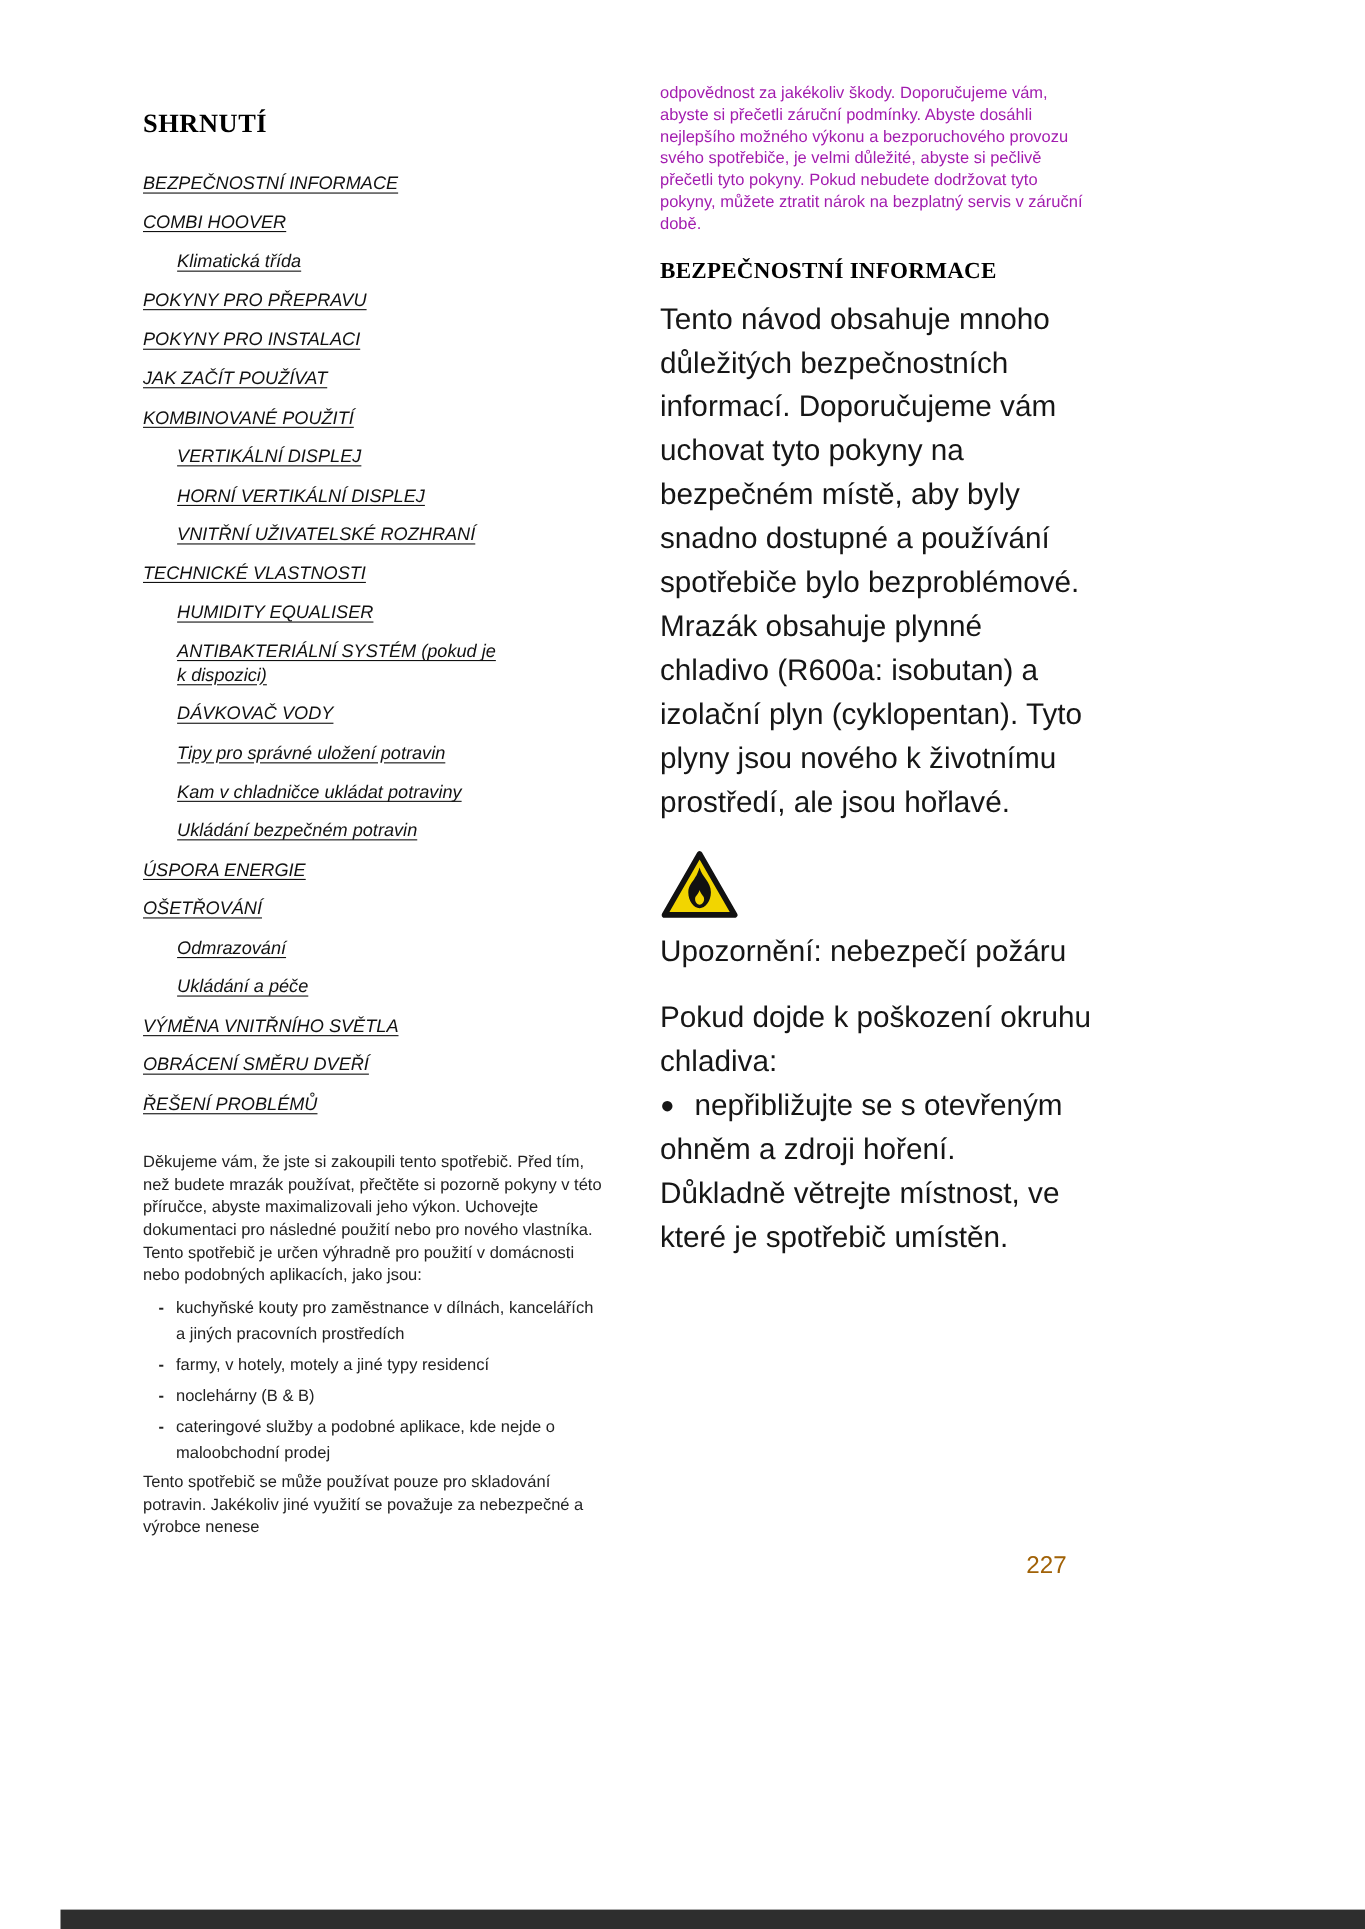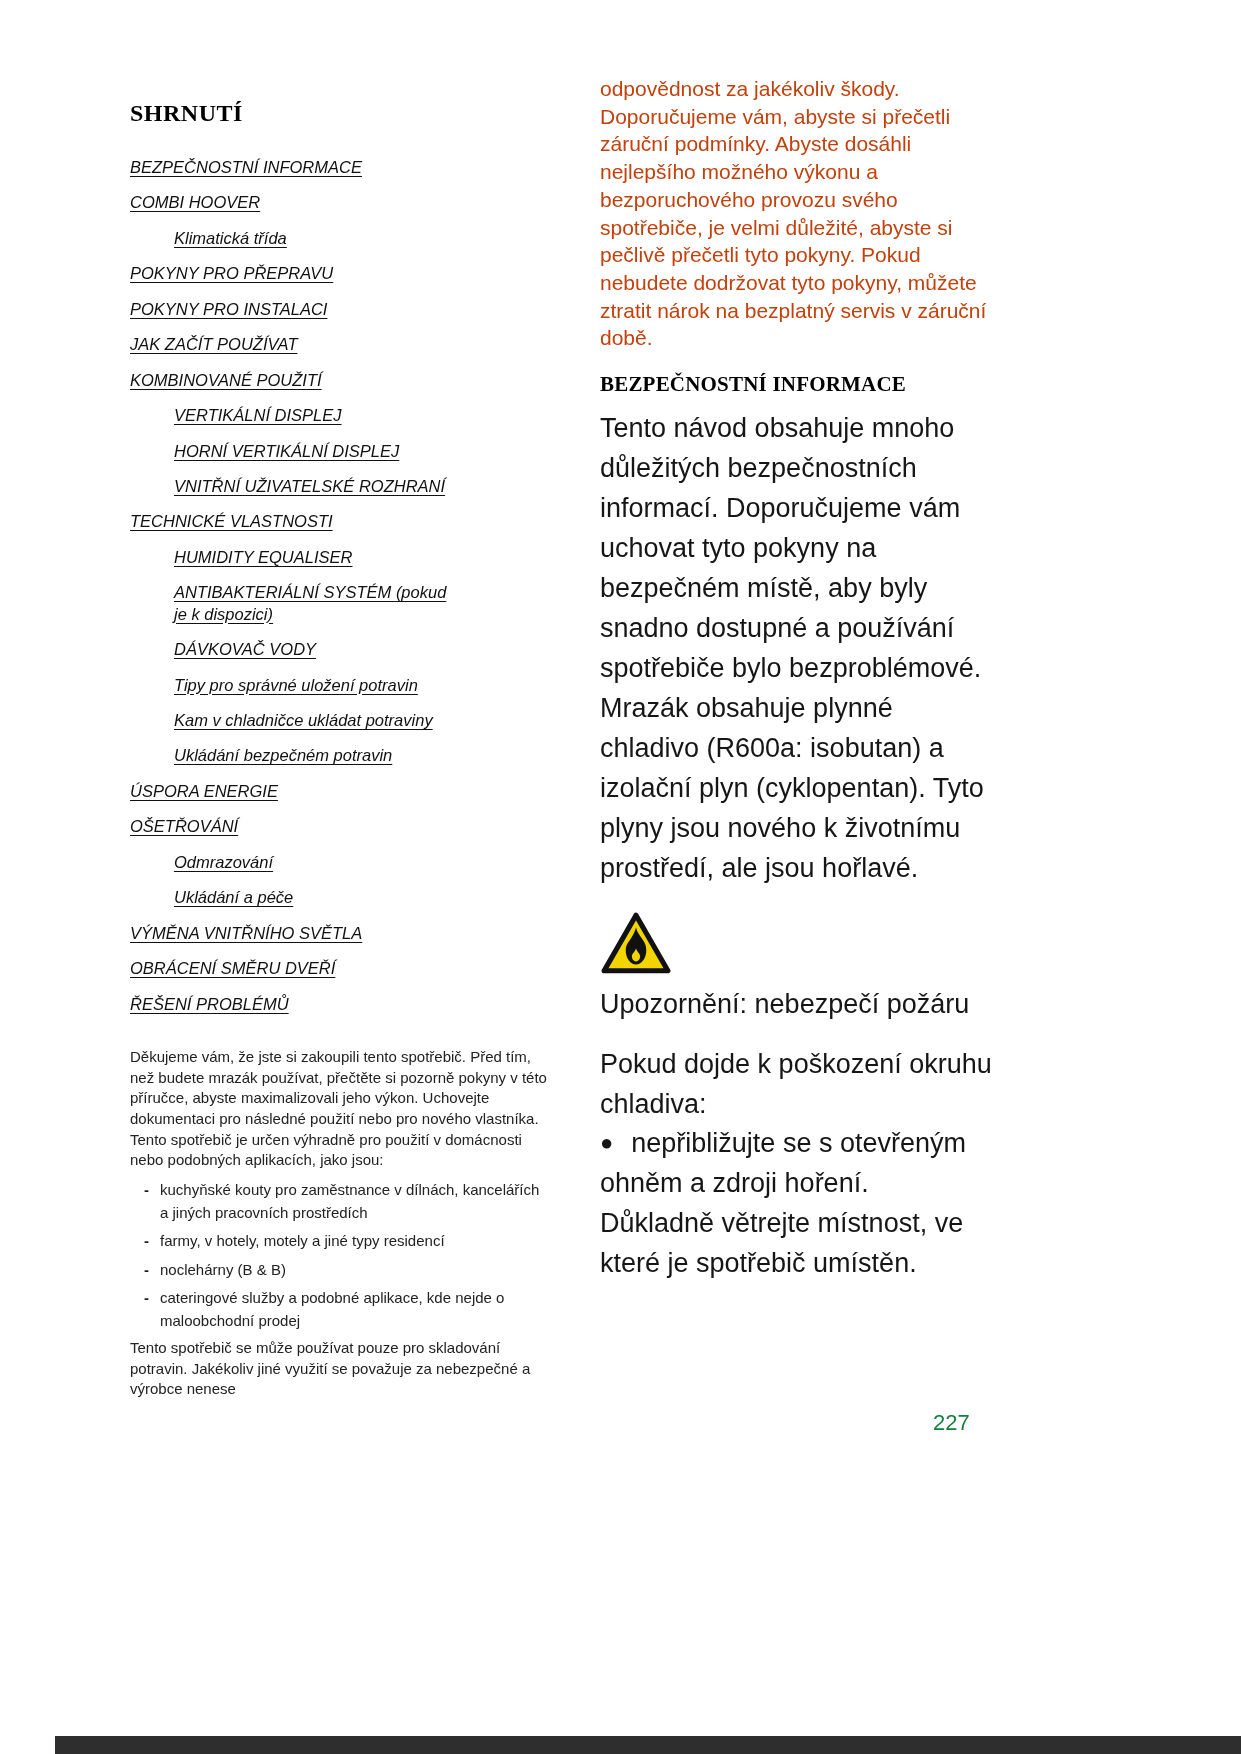--- a/index.html
+++ b/index.html
@@ -17,48 +17,48 @@
     font-family:"Liberation Serif", serif;
     font-weight:bold; font-size:24px; color:#000;
     letter-spacing:0.5px; margin-bottom:30px;
   }
   .toc-list { width:332px; }
   .toc-item {
     font-style:italic; font-size:16.5px; line-height:1.3;
     text-decoration:underline; text-underline-offset:3px;
     margin-bottom:14px; color:#111; cursor:pointer;
   }
-  .toc-item.level-1 { margin-left:44px; }
+  .toc-item.level-1 { margin-left:31px; }
   .body-text {
     font-size:15px; line-height:1.38; margin-top:32px; color:#222;
   }
   .bullet-list { margin-top:8px; margin-left:14px; }
   .dash-bullet { display:flex; font-size:15px; line-height:1.5; margin-bottom:6px; color:#222; }
   .dash-marker { flex:none; width:16px; font-weight:bold; }
   .dash-text { flex:1; }
   .outro { margin-top:6px; }
 
   .col-right {
     position:absolute; left:600px; top:75px; width:392px;
   }
-  .small-text { font-size:21px; line-height:1.32; color:#c2410c; }
+  .small-text { font-size:15px; line-height:1.32; color:#a21caf; }
   .section-title {
     font-family:"Liberation Serif", serif;
     font-weight:bold; font-size:21px; color:#000;
     margin-top:20px; margin-bottom:12px; letter-spacing:0.2px;
   }
   .big-text { font-size:27px; line-height:1.48; color:#161616; }
   .spaced { margin-top:20px; }
   .warning-icon { margin-top:22px; margin-bottom:10px; width:72px; height:64px; }
   .warning-icon svg { width:100%; height:100%; display:block; }
   .bullet-line .dot { display:inline-block; margin-right:18px; font-size:22px; vertical-align:2px; }
 
   .page-number {
     position:absolute; left:933px; top:1410px;
-    font-size:22px; color:#15803d;
+    font-size:22px; color:#a16207;
   }
   .footer-bar {
     position:absolute; left:55px; right:0; bottom:0; height:18px;
     background:#2e2e2e;
   }
 </style>
 </head>
 <body>
 
 <div class="col-left">

